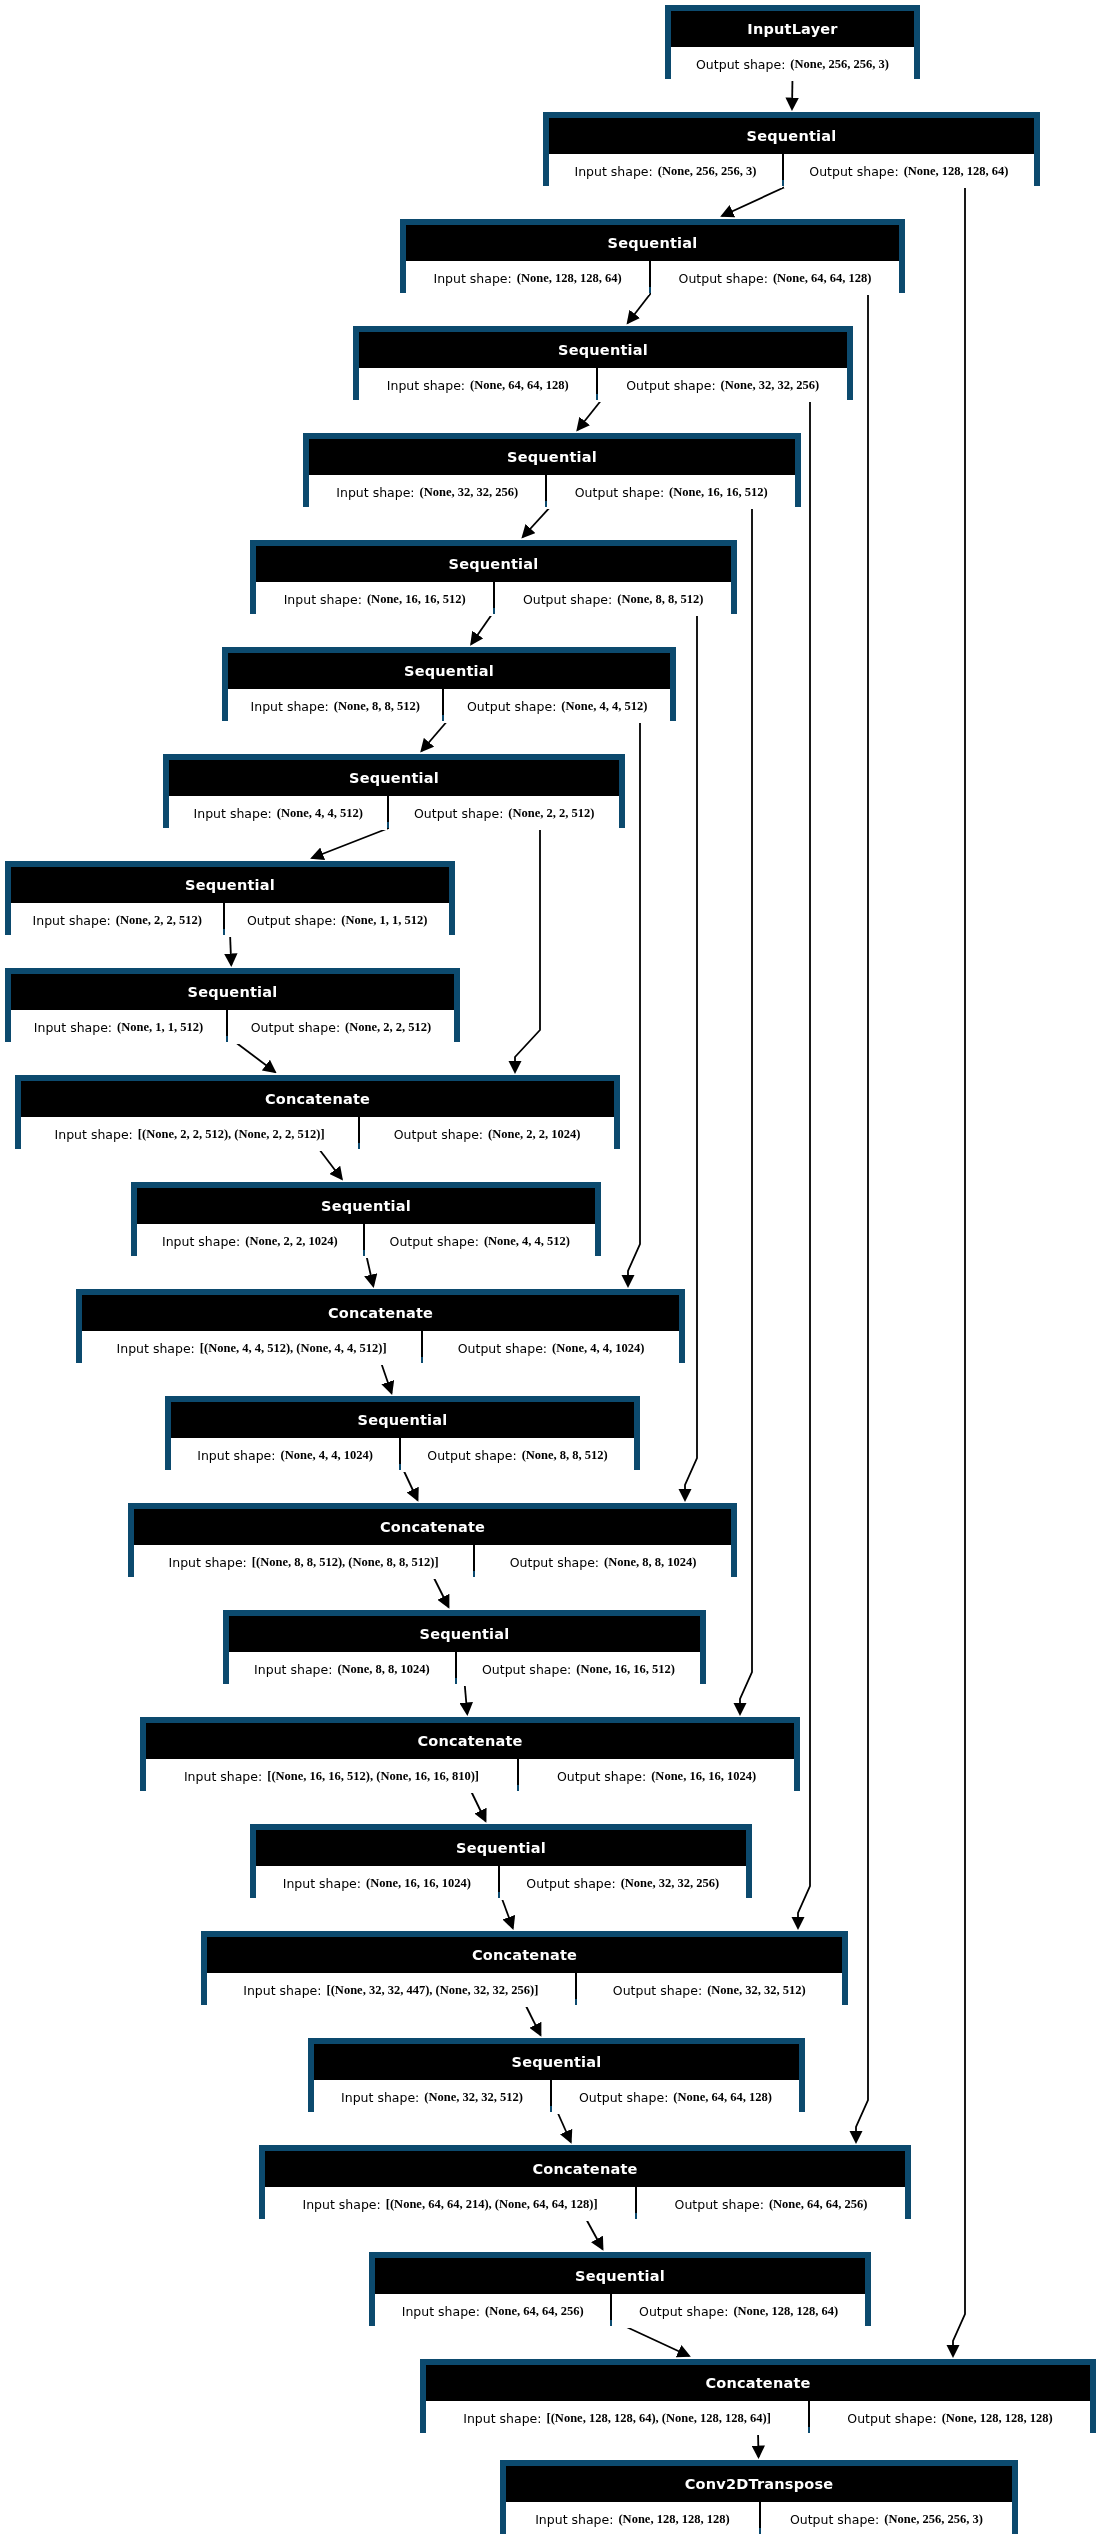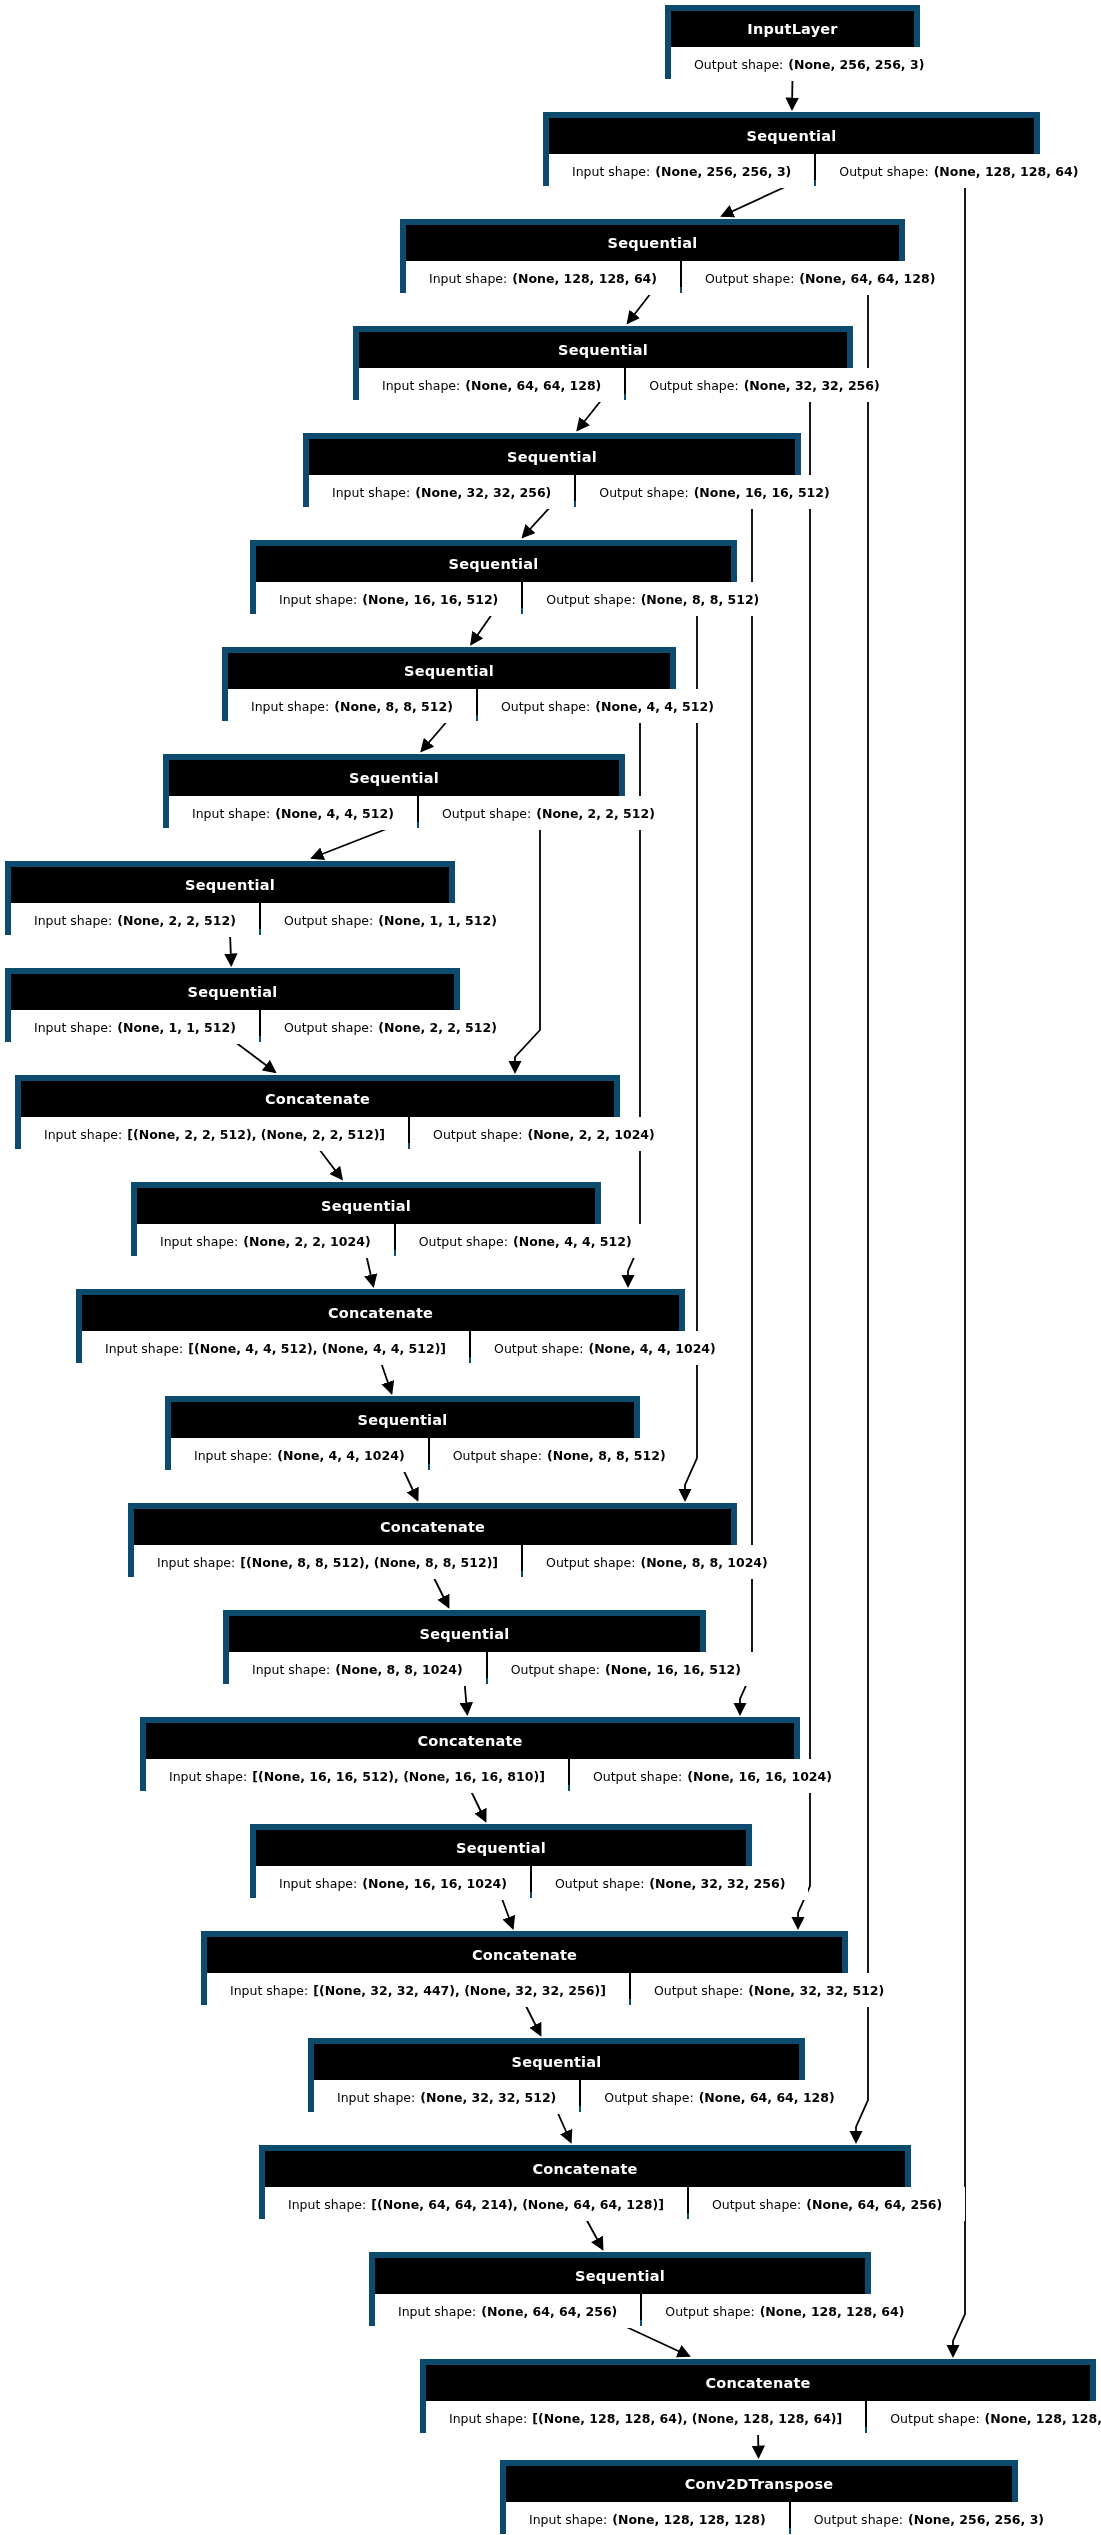--- a/index.html
+++ b/index.html
@@ -1,22 +1,22 @@
 <!DOCTYPE html>
 <html><head>
 <meta charset="utf-8">
 <style>
   html,body{margin:0;padding:0;background:#ffffff;}
   #diagram{position:relative;width:1101px;height:2535px;font-family:"DejaVu Sans","Liberation Sans",sans-serif;overflow:hidden;}
   #edges{position:absolute;left:0;top:0;width:1101px;height:2535px;}
   .node{position:absolute;box-sizing:border-box;height:74px;border:6px solid #0c4a6e;background:#000;}
   .hdr{height:36px;display:flex;align-items:center;justify-content:center;color:#fff;font-weight:bold;font-size:14.5px;letter-spacing:.2px;}
   .nbody{display:flex;height:34px;gap:2px;}
-  .cell{flex:1 1 auto;background:#fff;color:#000;display:flex;align-items:center;justify-content:center;font-size:12.5px;white-space:nowrap;padding:0 23px;}
-  .cell .shape{font-weight:bold;margin-left:5px;}
+  .cell{flex:1 1 auto;background:#fff;color:#000;display:flex;align-items:center;justify-content:center;font-size:12.5px;white-space:nowrap;padding:0 17px;}
+  .cell .shape{font-weight:bold;margin-left:5px;font-family:Liberation Serif, serif;}
 </style>
 </head>
 <body>
 
 <div id="diagram">
   <svg id="edges" xmlns="http://www.w3.org/2000/svg">
     <defs>
       <marker id="arrow" viewBox="0 0 10 10" refX="8.5" refY="5" markerWidth="7.5" markerHeight="7.5" orient="auto">
         <path d="M0,0 L10,5 L0,10 z" fill="#000"></path>
       </marker>

